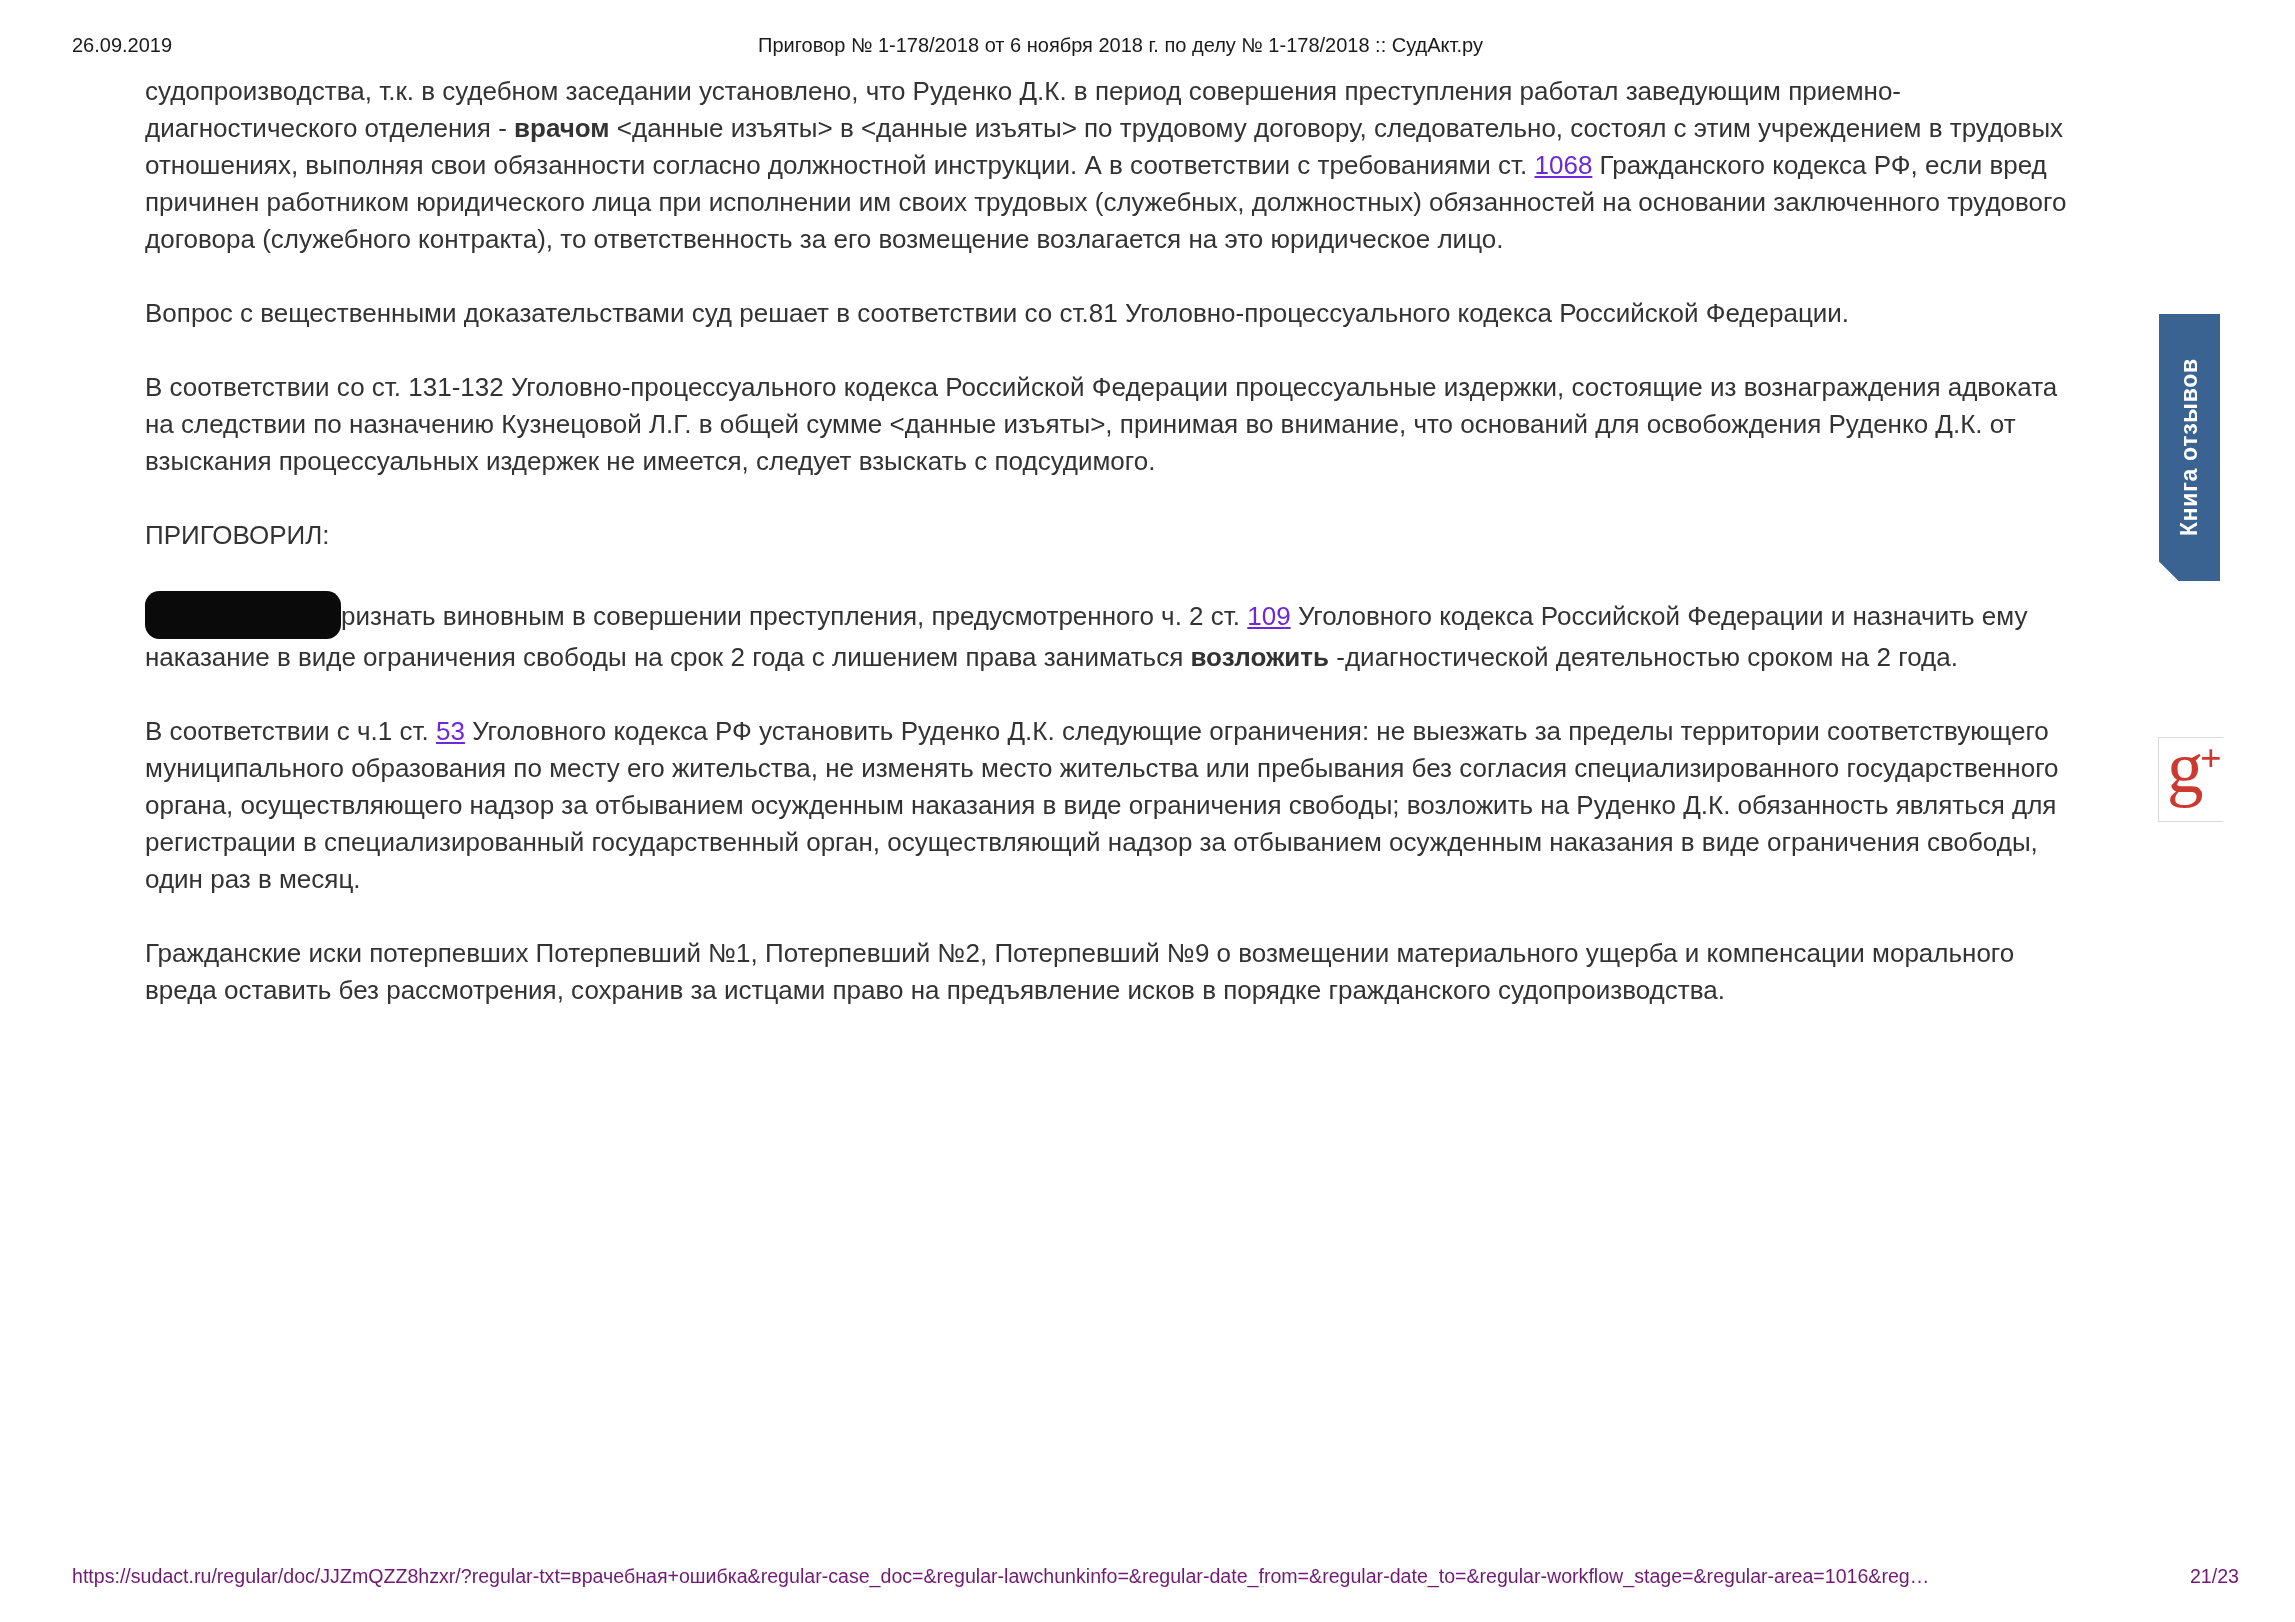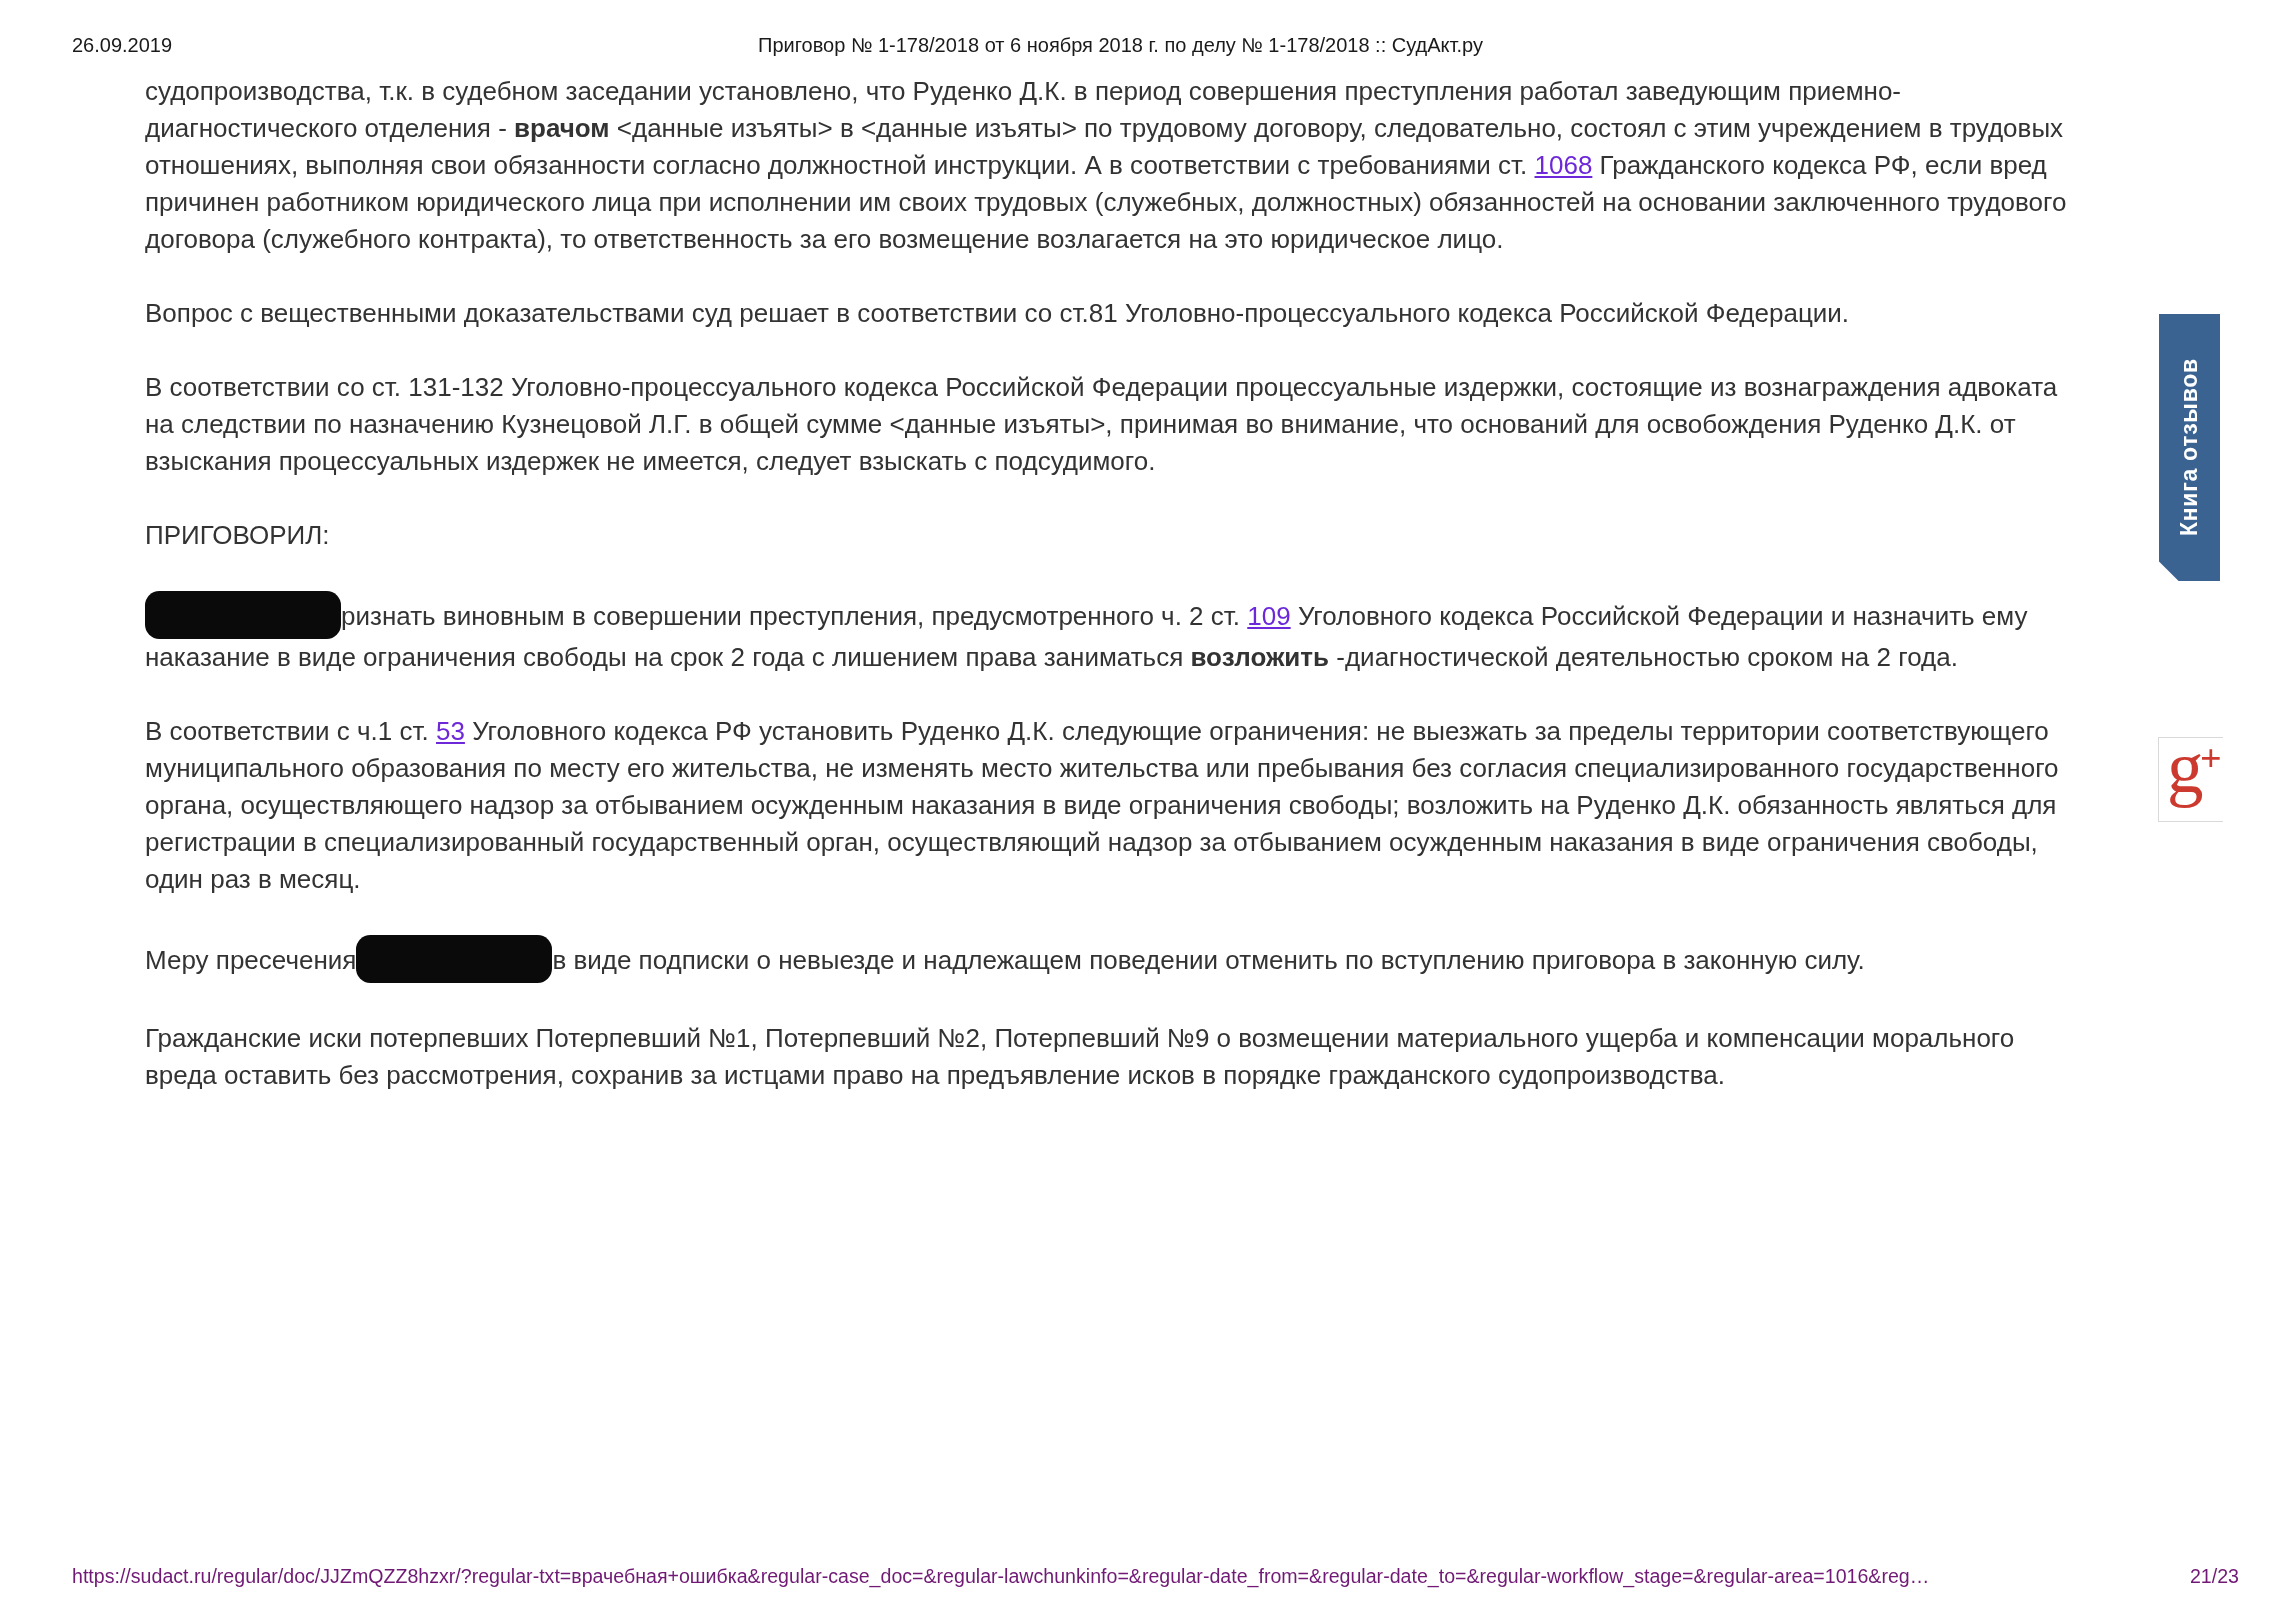--- a/index.html
+++ b/index.html
@@ -45,21 +45,20 @@
   <span class="print-title">Приговор № 1-178/2018 от 6 ноября 2018 г. по делу № 1-178/2018 :: СудАкт.ру</span>
 </div>
 
 <div class="doc-body">
     <p>судопроизводства, т.к. в судебном заседании установлено, что Руденко Д.К. в период совершения преступления работал заведующим приемно-диагностического отделения - <b>врачом</b> &lt;данные изъяты&gt; в &lt;данные изъяты&gt; по трудовому договору, следовательно, состоял с этим учреждением в трудовых отношениях, выполняя свои обязанности согласно должностной инструкции. А в соответствии с требованиями ст. <a href="#" class="doc-link">1068</a> Гражданского кодекса РФ, если вред причинен работником юридического лица при исполнении им своих трудовых (служебных, должностных) обязанностей на основании заключенного трудового договора (служебного контракта), то ответственность за его возмещение возлагается на это юридическое лицо.</p>
     <p>Вопрос с вещественными доказательствами суд решает в соответствии со ст.81 Уголовно-процессуального кодекса Российской Федерации.</p>
     <p>В соответствии со ст. 131-132 Уголовно-процессуального кодекса Российской Федерации процессуальные издержки, состоящие из вознаграждения адвоката на следствии по назначению Кузнецовой Л.Г. в общей сумме &lt;данные изъяты&gt;, принимая во внимание, что оснований для освобождения Руденко Д.К. от взыскания процессуальных издержек не имеется, следует взыскать с подсудимого.</p>
     <p>ПРИГОВОРИЛ:</p>
     <p><span class="redaction"></span>ризнать виновным в совершении преступления, предусмотренного ч. 2 ст. <a href="#" class="doc-link">109</a> Уголовного кодекса Российской Федерации и назначить ему наказание в виде ограничения свободы на срок 2 года с лишением права заниматься <b>возложить</b> -диагностической деятельностью сроком на 2 года.</p>
     <p>В соответствии с ч.1 ст. <a href="#" class="doc-link">53</a> Уголовного кодекса РФ установить Руденко Д.К. следующие ограничения: не выезжать за пределы территории соответствующего муниципального образования по месту его жительства, не изменять место жительства или пребывания без согласия специализированного государственного органа, осуществляющего надзор за отбыванием осужденным наказания в виде ограничения свободы; возложить на Руденко Д.К. обязанность являться для регистрации в специализированный государственный орган, осуществляющий надзор за отбыванием осужденным наказания в виде ограничения свободы, один раз в месяц.</p>
-    <p>Меру пресечения<span class="redaction"></span>в виде подписки о невыезде и надлежащем поведении отменить по вступлению приговора в законную силу.</p>
     <p>Гражданские иски потерпевших Потерпевший №1, Потерпевший №2, Потерпевший №9 о возмещении материального ущерба и компенсации морального вреда оставить без рассмотрения, сохранив за истцами право на предъявление исков в порядке гражданского судопроизводства.</p>
   </div>
 
 <div class="feedback-tab">
   <span class="vlabel">Книга отзывов</span>
 </div>
 
 <div class="gplus-badge">
   <span class="gplus-g">g</span>
   <span class="gplus-plus">+</span>

